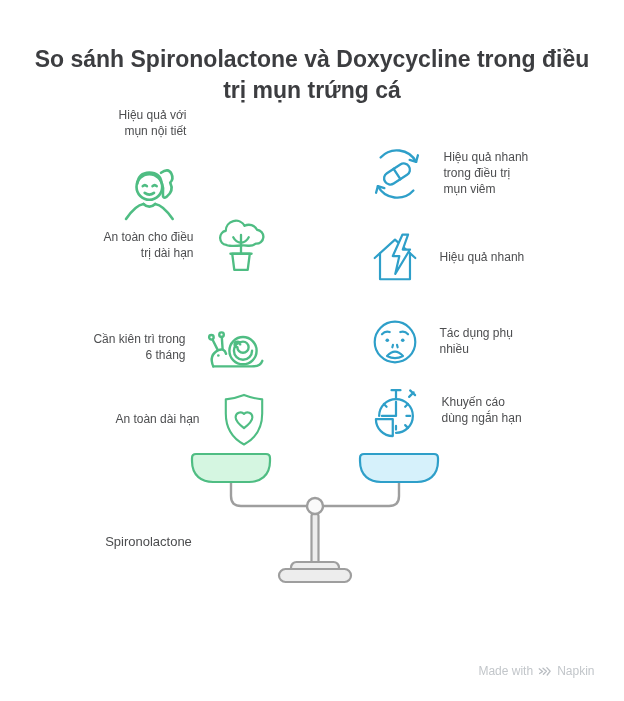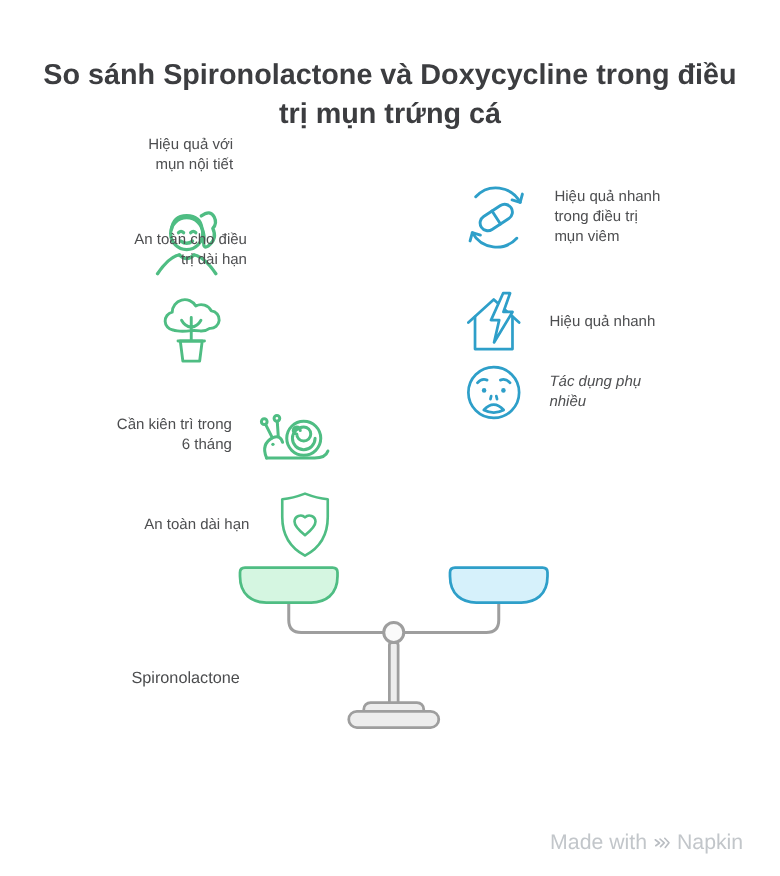--- a/index.html
+++ b/index.html
@@ -30,21 +30,21 @@
   .scale-svg{position:absolute;left:0;top:448px;}
   .pan-left{fill:var(--green-fill);stroke:var(--green);stroke-width:2.2;stroke-linejoin:round;}
   .pan-right{fill:var(--blue-fill);stroke:var(--blue);stroke-width:2.2;stroke-linejoin:round;}
   .beam{fill:none;stroke:var(--stand);stroke-width:2.4;stroke-linecap:round;}
   .stand{fill:var(--stand-fill);stroke:var(--stand);stroke-width:2.2;}
   .pivot{fill:#FAFAFA;stroke:var(--stand);stroke-width:2.4;}
   .scale-label{position:absolute;top:534px;font-size:13px;color:#4B4C4E;text-align:center;}
   .scale-label.sl-left{left:60px;width:170px;}
   .scale-label.sl-right{left:400px;width:160px;}
   .watermark{position:absolute;top:664px;right:26px;display:flex;align-items:center;gap:5px;
-             font-size:17px;color:var(--watermark);}
+             font-size:12px;color:var(--watermark);}
 </style>
 </head>
 <body>
 
 <div class="canvas">
 
   <div class="title">So sánh Spironolactone và Doxycycline trong điều
 trị mụn trứng cá</div>
 
   <div class="row left" style="top:140px;height:88px;flex-direction:column;">
@@ -58,21 +58,21 @@
           <path d="M29.5,10.8 Q34.5,7.2 36.6,11.4 Q38.4,15 35.8,17.6 Q38.6,23.4 33.2,27.4 Q30.6,29 30.8,25.2 Q31.4,21.4 30.2,18.4"></path>
           <path d="M17,20 q1.4,-1.5 2.8,0 M23.7,20 q1.4,-1.5 2.8,0"></path>
           <path d="M18.3,24.6 q3.2,2.4 6.4,0"></path>
           <path d="M5.5,42.5 Q12,33 17.5,32.2 M25.5,32.2 Q31,33 37.5,42.5"></path>
           <path d="M17.5,32.2 Q21.5,36 25.5,32.2"></path>
         </g>
       </svg>
     </div>
   </div>
 
-  <div class="row left" style="top:226px;height:72px;flex-direction:column;">
+  <div class="row left" style="top:210px;height:72px;">
     <div class="item-label">An toàn cho điều
 trị dài hạn</div>
     <div class="icon-box">
       <svg width="62" height="66" viewBox="0 0 48 48">
         <g class="g-stroke">
           <path d="M12.6,23.2 A5.6,5.6 0 0 1 12.2,12.2 A7.8,7.8 0 0 1 26.8,8.4 A7,7 0 0 1 36.4,11.4 A5.4,5.4 0 0 1 35.4,22.2 Q33,24 29.6,23.8 Q26.8,23.4 24,23.6 Q19,24.2 15.4,23.8 Q13.6,23.6 12.6,23.2"></path>
           <path d="M24,15.5 V29.5 M24,21.5 Q20,21 18,17.2 M24,21.5 Q28,21 30,17.2"></path>
           <path d="M15.8,30 H32.2"></path>
           <path d="M17.2,30 L18.8,42.5 H29.2 L30.8,30 Z"></path>
         </g>
@@ -137,37 +137,54 @@
         <g class="b-stroke">
           <path d="M7.2,24 L24,8.8 L40.8,24"></path>
           <path d="M11.6,20.2 V41.6 H36.4 V20.2"></path>
         </g>
         <path class="b-knock" d="M30.2,4.6 L22.2,22.4 L27.6,22.4 L24.2,37.2 L36.4,17 L30.4,17 L34.8,4.6 Z"></path>
       </svg>
     </div>
     <div class="item-label">Hiệu quả nhanh</div>
   </div>
 
-  <div class="row right" style="top:280px;height:68px;font-style:italic;">
+  <div class="row right" style="top:308px;height:68px;">
     <div class="icon-box">
       <svg width="58" height="58" viewBox="0 0 48 48">
         <g class="b-stroke">
           <circle cx="24" cy="24" r="16.8"></circle>
           <path d="M13.2,17.6 Q16,14.4 19.6,15.8 M28.4,15.8 Q32,14.4 34.8,17.6"></path>
           <path d="M22.3,26.4 L21.8,28.4 M25.7,26.4 L26.2,28.4"></path>
           <path d="M17.4,35.6 Q24,28.4 30.6,35.6 Q24,39 17.4,35.6 Z"></path>
         </g>
         <circle class="b-dot" cx="17.6" cy="22.6" r="1.5"></circle>
         <circle class="b-dot" cx="30.4" cy="22.6" r="1.5"></circle>
       </svg>
     </div>
     <div class="item-label">Tác dụng phụ
 nhiều</div>
   </div>
 
+  <div class="row right" style="top:376px;height:70px;">
+    <div class="icon-box">
+      <svg width="60" height="62" viewBox="0 0 48 50">
+        <g class="b-stroke">
+          <path d="M24,9.2 V15 M20.4,8.2 H27.6"></path>
+          <path d="M34.6,13.6 L38.2,10 M35.4,8.4 L39.4,12.2"></path>
+          <path d="M24,15.4 A13.6,13.6 0 0 1 24,42.6"></path>
+          <path d="M10.4,29 A13.6,13.6 0 0 1 24,15.4"></path>
+          <path d="M24,29 V17.6 M24,29 H12.6"></path>
+          <path d="M21.4,31.6 L7.8,31.6 A13.6,13.6 0 0 0 21.4,45.2 Z"></path>
+          <path d="M33.6,19.4 L31.4,21.6 M35.4,29 L32.4,29 M33.6,38.6 L31.4,36.4 M24,40 V37 M16.4,21.6 L14.2,19.4"></path>
+        </g>
+      </svg>
+    </div>
+    <div class="item-label">Khuyến cáo
+dùng ngắn hạn</div>
+  </div>
 
   <svg class="scale-svg" width="624" height="150" viewBox="0 0 624 150">
     <path class="beam" d="M227,34 v14 q0,10 10,10 h148 q10,0 10,-10 v-14"></path>
     <path class="pan-left" d="M192,6 h70 q4,0 4,4 v3 c0,15 -10,21 -21,21 h-36 c-11,0 -21,-6 -21,-21 v-3 q0,-4 4,-4 z"></path>
     <path class="pan-right" transform="translate(168,0)" d="M192,6 h70 q4,0 4,4 v3 c0,15 -10,21 -21,21 h-36 c-11,0 -21,-6 -21,-21 v-3 q0,-4 4,-4 z"></path>
     <rect class="stand" x="307.5" y="66" width="7" height="52" rx="2"></rect>
     <circle class="pivot" cx="311" cy="58" r="8"></circle>
     <rect class="stand" x="287" y="114" width="48" height="11" rx="5.5"></rect>
     <rect class="stand" x="275" y="121" width="72" height="13" rx="6.5"></rect>
   </svg>

